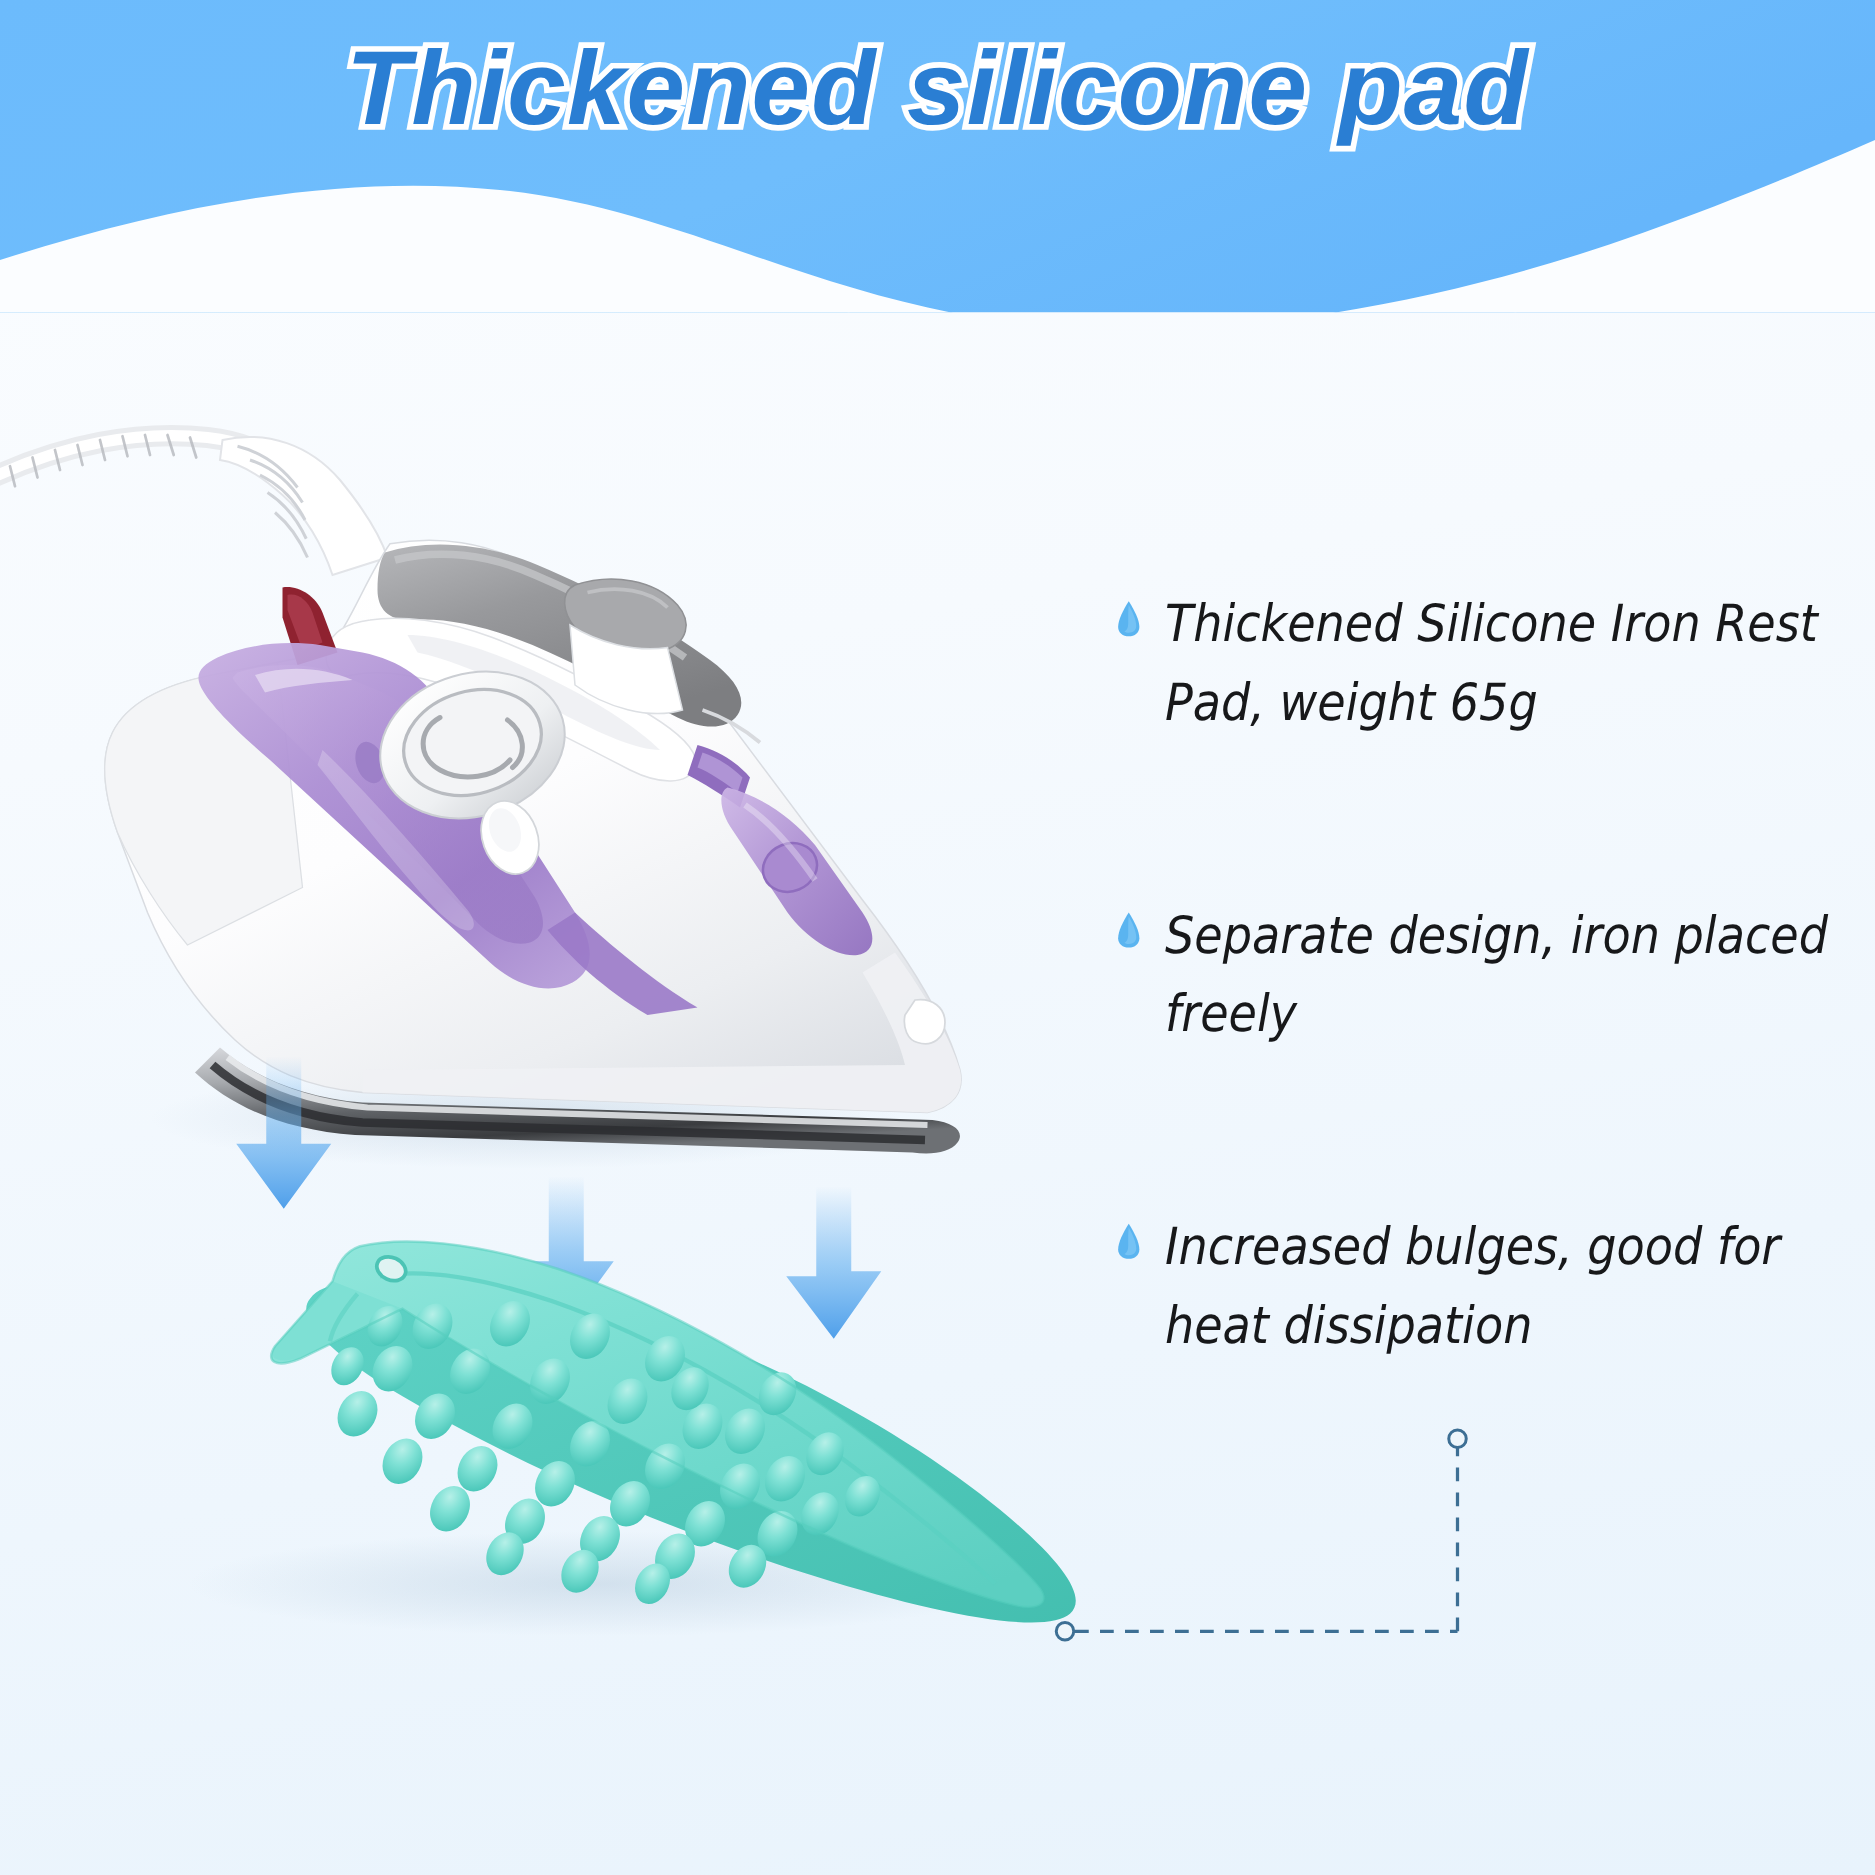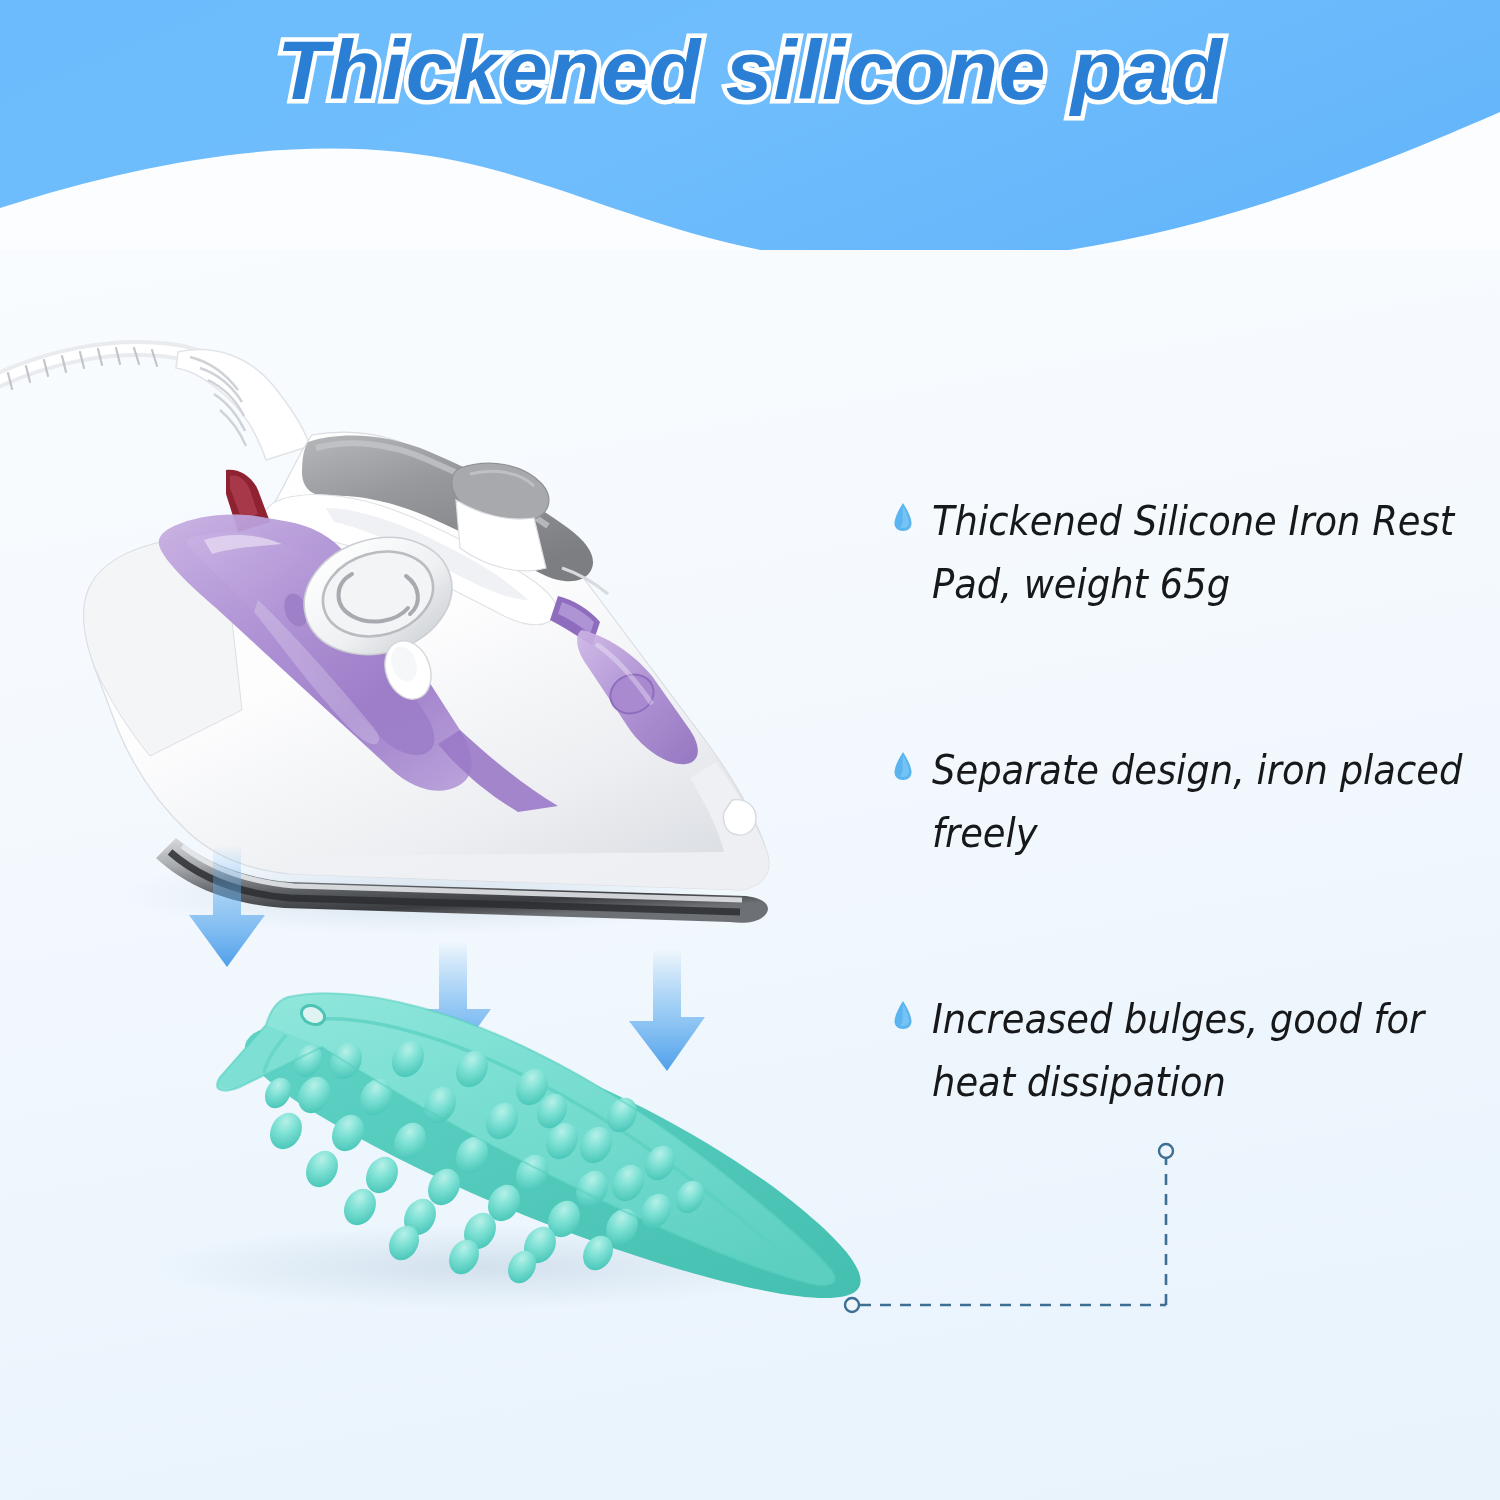--- a/index.html
+++ b/index.html
@@ -34,21 +34,21 @@
 
   
   #iron{position:absolute;left:-10px;top:300px;width:860px;height:640px;}
   #pad{position:absolute;left:60px;top:975px;width:830px;height:340px;}
   #arrows{position:absolute;left:180px;top:845px;width:560px;height:235px;}
   #dims{position:absolute;left:830px;top:1125px;width:400px;height:215px;}
   #iron svg,#pad svg,#arrows svg,#dims svg{display:block;width:100%;height:100%;}
 
   
   #features{
-    position:absolute;left:893px;top:490px;width:590px;
+    position:absolute;left:893px;top:468px;width:590px;
   }
   .feature{display:flex;align-items:flex-start;margin-bottom:123px;}
   .feature:last-child{margin-bottom:0;}
   .bullet{flex:0 0 auto;width:20px;height:30px;margin-top:12px;margin-right:19px;}
   .bullet svg{display:block;width:20px;height:30px;}
   .ftext{
     font-size:41px;line-height:63px;
     font-style:italic;font-weight:normal;
     font-family:"DejaVu Sans Condensed","Liberation Sans", sans-serif;
     font-stretch:condensed;

